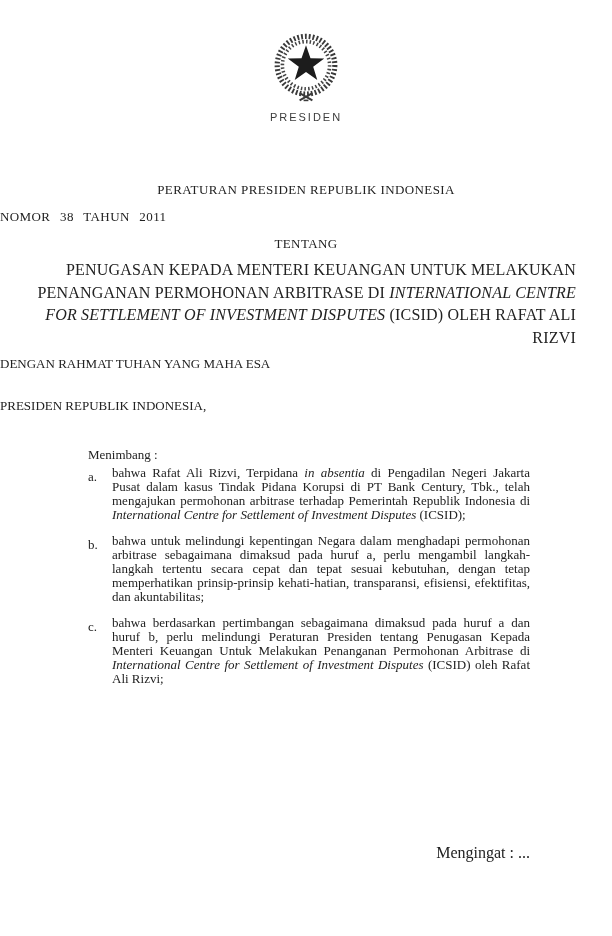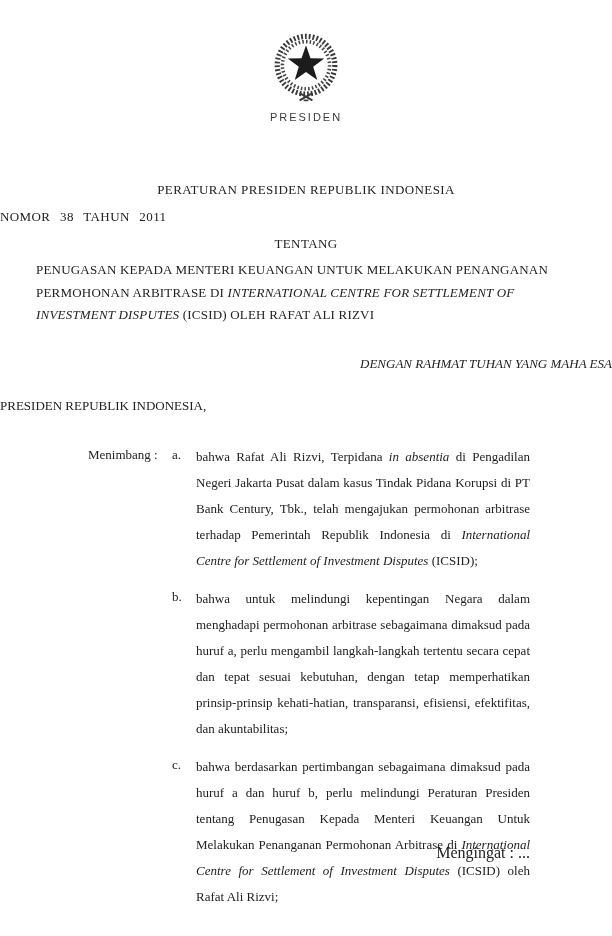--- a/index.html
+++ b/index.html
@@ -19,32 +19,32 @@
   .seal { display:inline-block; width:82px; height:80px; }
   .lh-line { font-family:"Liberation Sans","DejaVu Sans",sans-serif; font-size:11px;
              letter-spacing:2px; color:#3c3c3c; font-weight:400; line-height:14px; }
   
   .doc-type   { position:absolute; top:182px; left:0; right:0; text-align:center;
                 font-size:13px; letter-spacing:.4px; }
   .number     { position:absolute; top:209px; left:0; right:0; 
                 font-size:13px; word-spacing:6px; letter-spacing:.4px; }
   .tentang    { position:absolute; top:236px; left:0; right:0; text-align:center;
                 font-size:13px; letter-spacing:.4px; }
-  .subject    { position:absolute; top:259px; left:36px; right:36px; text-align:left;
-                font-size:13px; line-height:22.5px; letter-spacing:.2px; }
-  .invocation { position:absolute; top:356px; left:0; right:0; text-align:right; font-size:13px;font-style:italic; }
+  .subject    { position:absolute; top:259px; left:36px; right:36px; text-align:right;
+                font-size:16px; line-height:22.5px; letter-spacing:.2px; }
+  .invocation { position:absolute; top:356px; left:0; right:0; text-align:left; font-size:13px; }
   .authority  { position:absolute; top:398px; left:0; right:0; text-align:left; font-size:13px; }
   
-  .menimbang { position:absolute; top:444px; left:88px; width:442px; display:flex; }
+  .menimbang { position:absolute; top:444px; left:88px; width:442px; display:flex;flex-direction:column; }
   .m-label   { flex:none; width:84px; font-size:13px; line-height:21.5px; }
   .m-items   { flex:1; }
   .m-item    { display:flex; margin-bottom:12px; }
   .m-item:last-child { margin-bottom:0; }
   .m-marker  { flex:none; width:24px; font-size:13px; line-height:21.5px; }
-  .m-text    { flex:1; font-size:13px; line-height:26px; text-align:justify; }
+  .m-text    { flex:1; font-size:13px; line-height:14px; text-align:justify; }
   .it        { font-style:italic; }
   
   .catchword { position:absolute; top:844px; right:82px; font-size:16px; }
 </style>
 </head>
 <body>
 
 <div class="page">
 
   <div class="letterhead">

